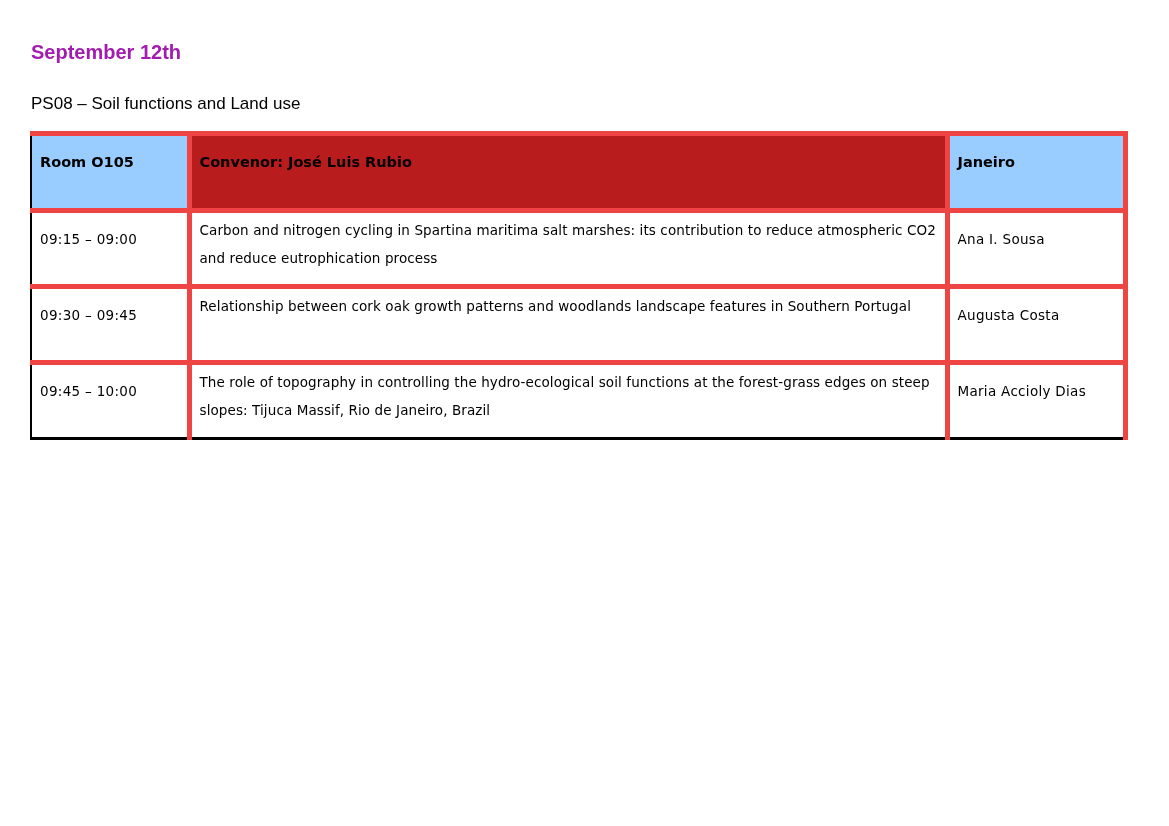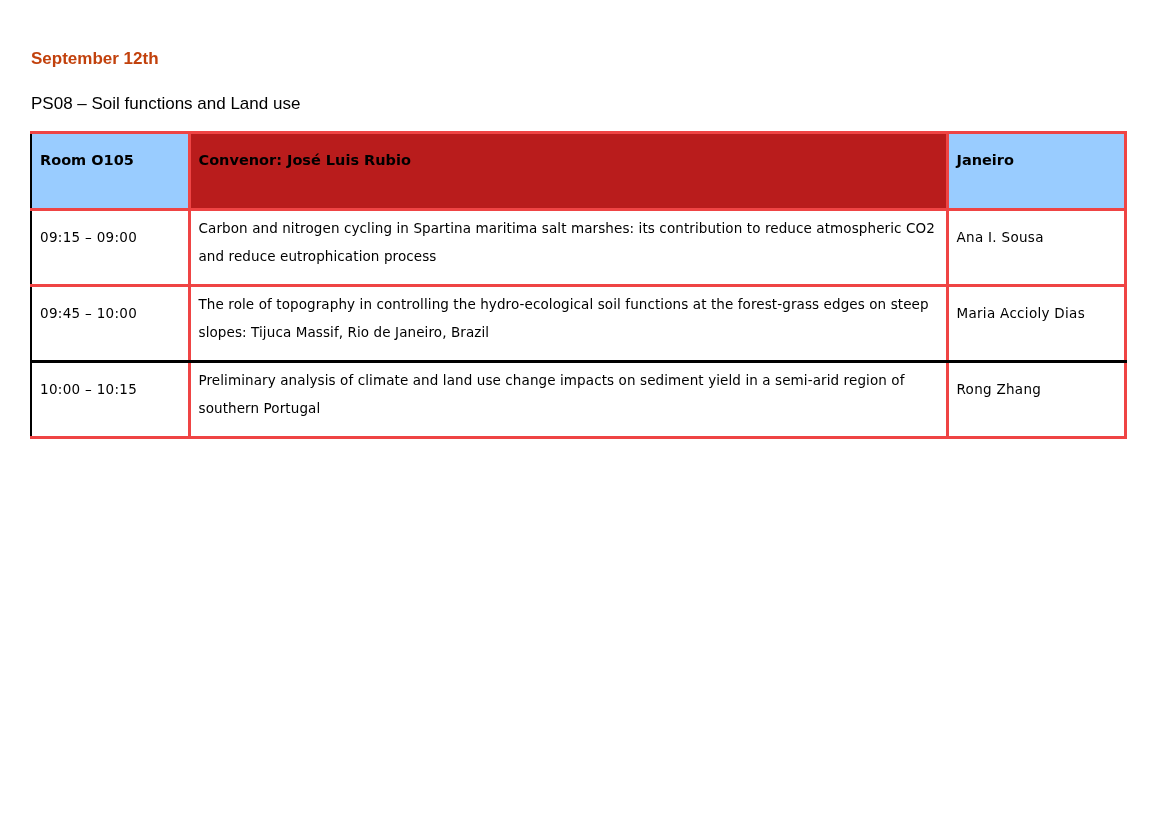--- a/index.html
+++ b/index.html
@@ -1,34 +1,34 @@
 <!DOCTYPE html>
 <html><head>
 <meta charset="utf-8">
 <style>
   html, body { margin: 0; padding: 0; background: #ffffff; }
   body { width: 1169px; height: 826px; position: relative; overflow: hidden; }
   .date-title {
-    position: absolute; left: 31px; top: 49px;
-    font-family: "Liberation Sans", sans-serif; font-weight: bold; font-size: 17px; color: #c2410c;
+    position: absolute; left: 31px; top: 41px;
+    font-family: "Liberation Sans", sans-serif; font-weight: bold; font-size: 20px; color: #a21caf;
   }
   .session-title {
     position: absolute; left: 31px; top: 94px;
     font-family: "Liberation Sans", sans-serif; font-weight: normal; font-size: 17px; color: #000;
   }
   table.schedule {
     position: absolute; left: 30px; top: 131px;
     width: 1094px; border-collapse: collapse; table-layout: fixed;
     font-family: "DejaVu Sans", sans-serif; color: #000;
   }
   table.schedule col.c1 { width: 158px; }
   table.schedule col.c2 { width: 758px; }
   table.schedule col.c3 { width: 178px; }
   table.schedule th, table.schedule td {
-    border: 3px solid #ef4444; vertical-align: top; text-align: left;
+    border: 5px solid #ef4444; vertical-align: top; text-align: left;
     padding: 7px 8px; box-sizing: border-box;
   }
   table.schedule th {
     background: #99ccff; height: 77px; font-weight: bold; font-size: 14.5px;
     padding-top: 18px;
   }
   table.schedule td { height: 76px; font-size: 13.5px; }
   table.schedule td.time { padding-top: 18px; letter-spacing: 0.3px; }
   table.schedule td.title { padding-top: 3px; line-height: 28px; font-size: 13.5px; letter-spacing: 0.1px; }
   table.schedule td.author { padding-top: 18px; letter-spacing: 0.3px; }
@@ -53,24 +53,24 @@
       <th style="background: #b91c1c;">Convenor: José Luis Rubio</th>
       <th style="background: rgb(153, 204, 255);">Janeiro</th>
     </tr>
   </thead>
   <tbody>
     <tr>
       <td class="time">09:15 – 09:00</td>
       <td class="title">Carbon and nitrogen cycling in Spartina maritima salt marshes: its contribution to reduce atmospheric CO2 and reduce eutrophication process</td>
       <td class="author">Ana I. Sousa</td>
     </tr>
+    <tr>
+      <td class="time">09:30 – 09:45</td>
+      <td class="title">Relationship between cork oak growth patterns and woodlands landscape features in Southern Portugal</td>
+      <td class="author">Augusta Costa</td>
+    </tr>
     <tr class="thick-bottom">
       <td class="time">09:45 – 10:00</td>
       <td class="title">The role of topography in controlling the hydro-ecological soil functions at the forest-grass edges on steep slopes: Tijuca Massif, Rio de Janeiro, Brazil</td>
       <td class="author">Maria Accioly Dias</td>
     </tr>
-    <tr>
-      <td class="time">10:00 – 10:15</td>
-      <td class="title">Preliminary analysis of climate and land use change impacts on sediment yield  in a semi-arid region of southern Portugal</td>
-      <td class="author">Rong Zhang</td>
-    </tr>
   </tbody>
 </table>
 
 </body></html>

